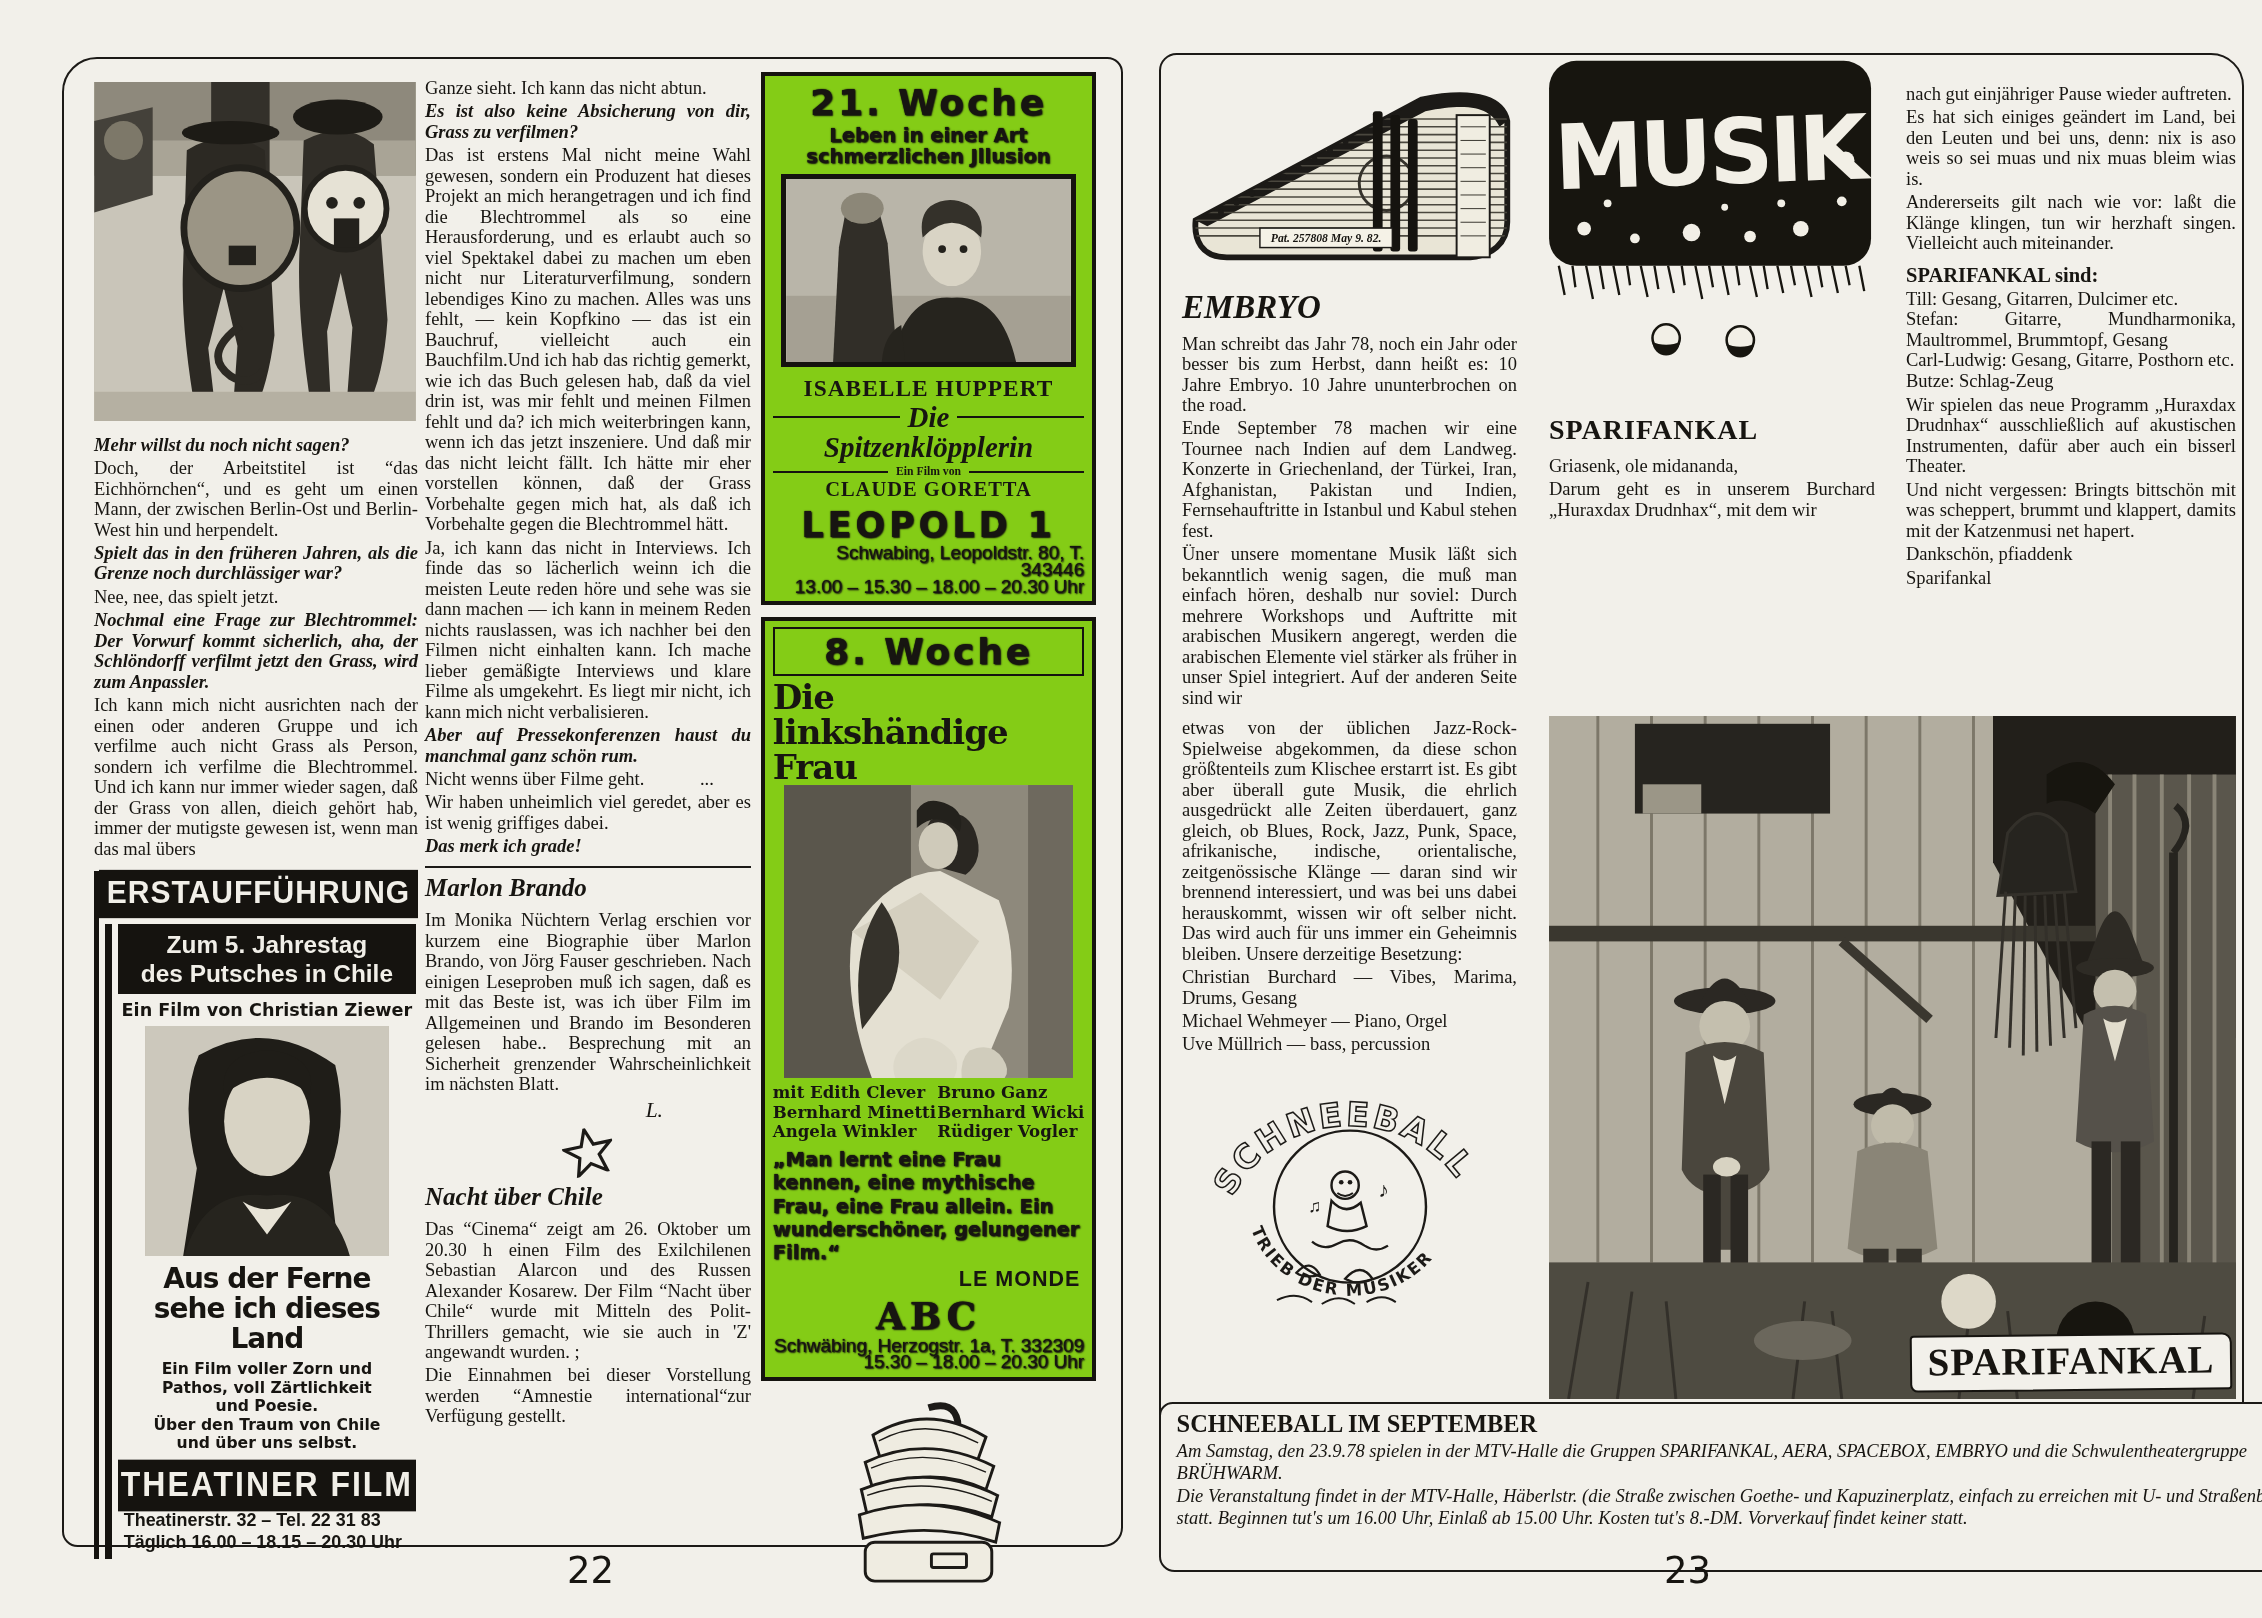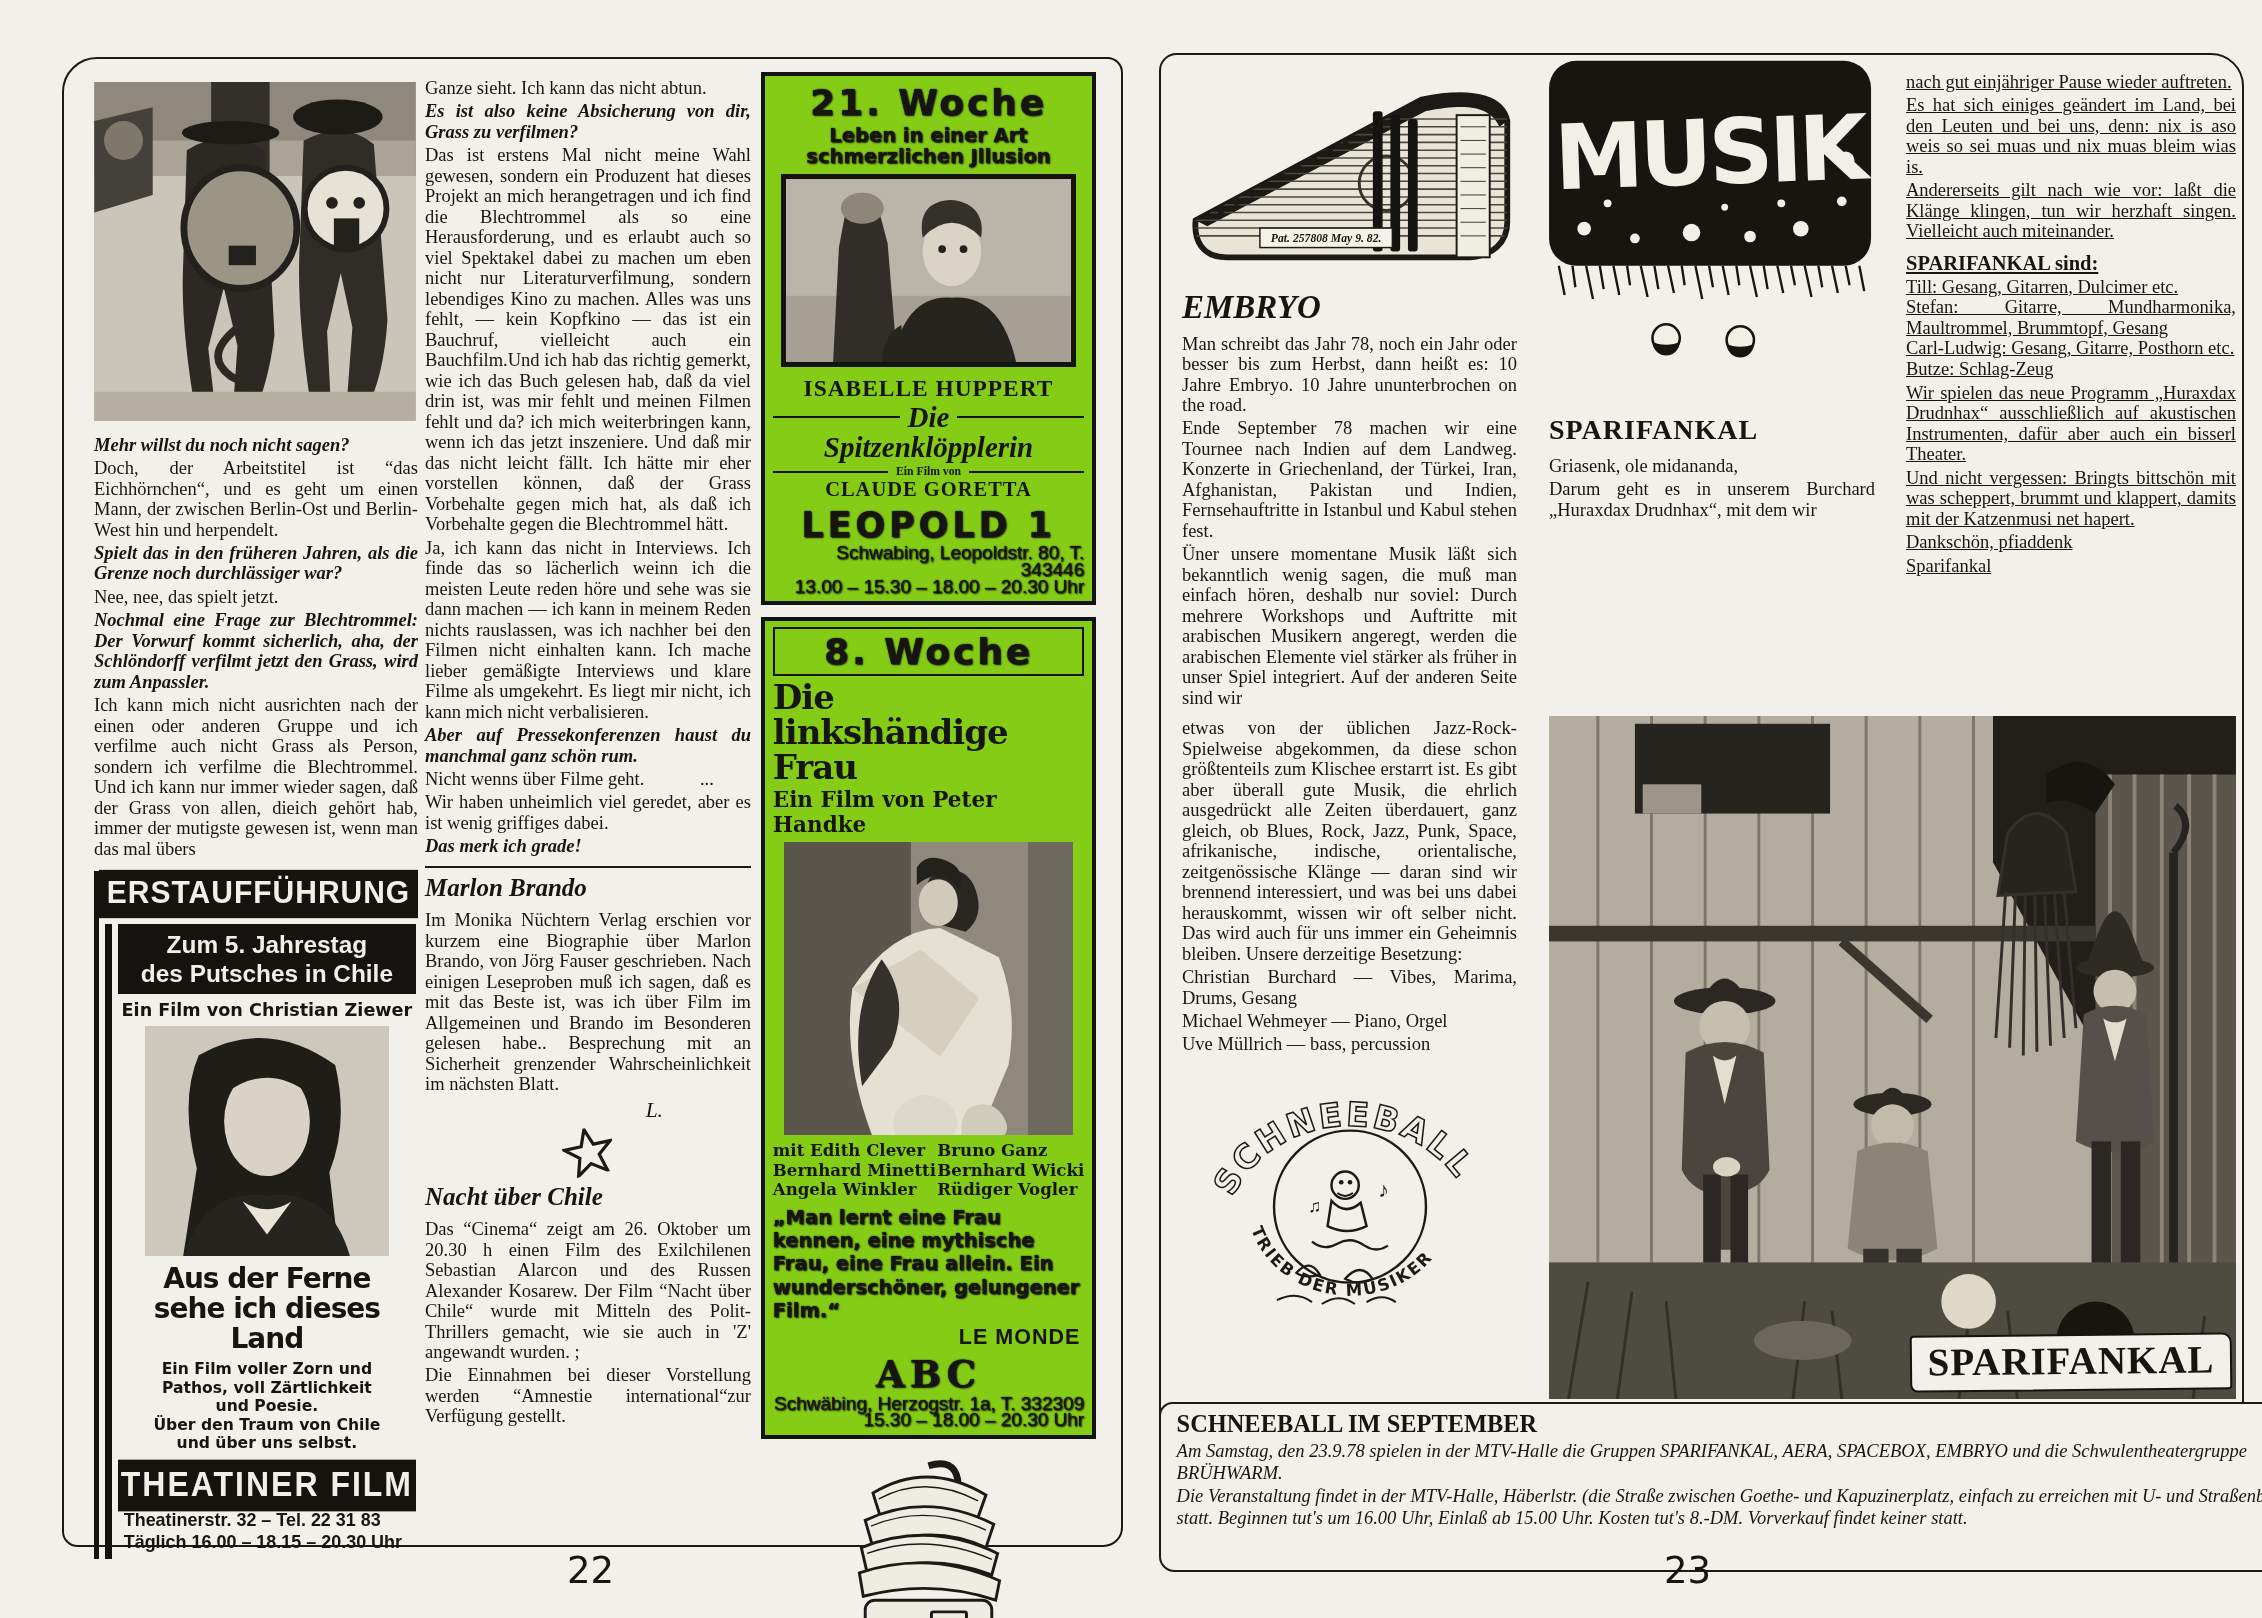--- a/index.html
+++ b/index.html
@@ -220,21 +220,20 @@
     <div class="ad-addr smudge">13.00 – 15.30 – 18.00 – 20.30 Uhr</div>
   </div>
 
   <div class="film-ad">
     <div class="week8-banner"><span class="week smudge">8. Woche</span></div>
     <div class="lf-title">
       <div>Die</div>
       <div>linkshändige</div>
       <div>Frau</div>
     </div>
-    <div class="lf-byline">Ein Film von Peter Handke</div>
     <div class="ph photo4">
       <svg width="289" height="293" viewBox="0 0 296 300">
         <rect width="296" height="300" fill="#8e897c"></rect>
         <rect width="130" height="300" fill="#5a564c"></rect>
         <rect x="250" width="46" height="300" fill="#6e695e"></rect>
         <path d="M150,36 q34,-18 46,12 q10,28 -10,44 l-36,-10 q-12,-26 0,-46" fill="#2a2722"></path>
         <ellipse cx="158" cy="62" rx="20" ry="24" fill="#cfcaba"></ellipse>
         <path d="M136,44 q22,-20 44,4 q6,-20 -12,-28 q-22,-10 -32,6" fill="#23211c"></path>
         <path d="M70,150 q40,-60 90,-62 l60,30 q20,50 10,110 l-30,72 h-110 q-30,-80 -20,-150" fill="#e4e0d2"></path>
         <path d="M70,150 l70,-40 60,50 -40,60 z" fill="#d4cfbf"></path>
@@ -406,21 +405,21 @@
         <path d="M182,296 a14,14 0 0 0 28,0 a18,8 0 0 1 -28,0" fill="#17150f"></path>
       </g>
     </svg>
   </div>
   <div style="height:33px;"></div>
   <div class="spari-head">SPARIFANKAL</div>
   <p class="rm">Griasenk, ole midananda,</p>
   <p class="rm">Darum geht es in unserem Burchard „Huraxdax Drudnhax“, mit dem wir</p>
 </div>
 
-<div class="col" style="left:1906px;top:72px;width:330px;text-decoration:underline;">
+<div class="col" style="left:1906px;top:84px;width:330px;">
   <p class="rm">nach gut einjähriger Pause wieder auftreten.</p>
   <p class="rm">Es hat sich einiges geändert im Land, bei den Leuten und bei uns, denn: nix is aso weis so sei muas und nix muas bleim wias is.</p>
   <p class="rm">Andererseits gilt nach wie vor: laßt die Klänge klingen, tun wir herzhaft singen. Vielleicht auch miteinander.</p>
   <div class="sind-head">SPARIFANKAL sind:</div>
   <p class="memb">Till: Gesang, Gitarren, Dulcimer etc.</p>
   <p class="memb">Stefan: Gitarre, Mundharmonika, Maultrommel, Brummtopf, Gesang</p>
   <p class="memb">Carl-Ludwig: Gesang, Gitarre, Posthorn etc.</p>
   <p class="memb" style="margin-bottom:3.9px;">Butze: Schlag-Zeug</p>
   <p class="rm">Wir spielen das neue Programm „Huraxdax Drudnhax“ ausschließlich auf akustischen Instrumenten, dafür aber auch ein bisserl Theater.</p>
   <p class="rm">Und nicht vergessen: Bringts bittschön mit was scheppert, brummt und klappert, damits mit der Katzenmusi net hapert.</p>

